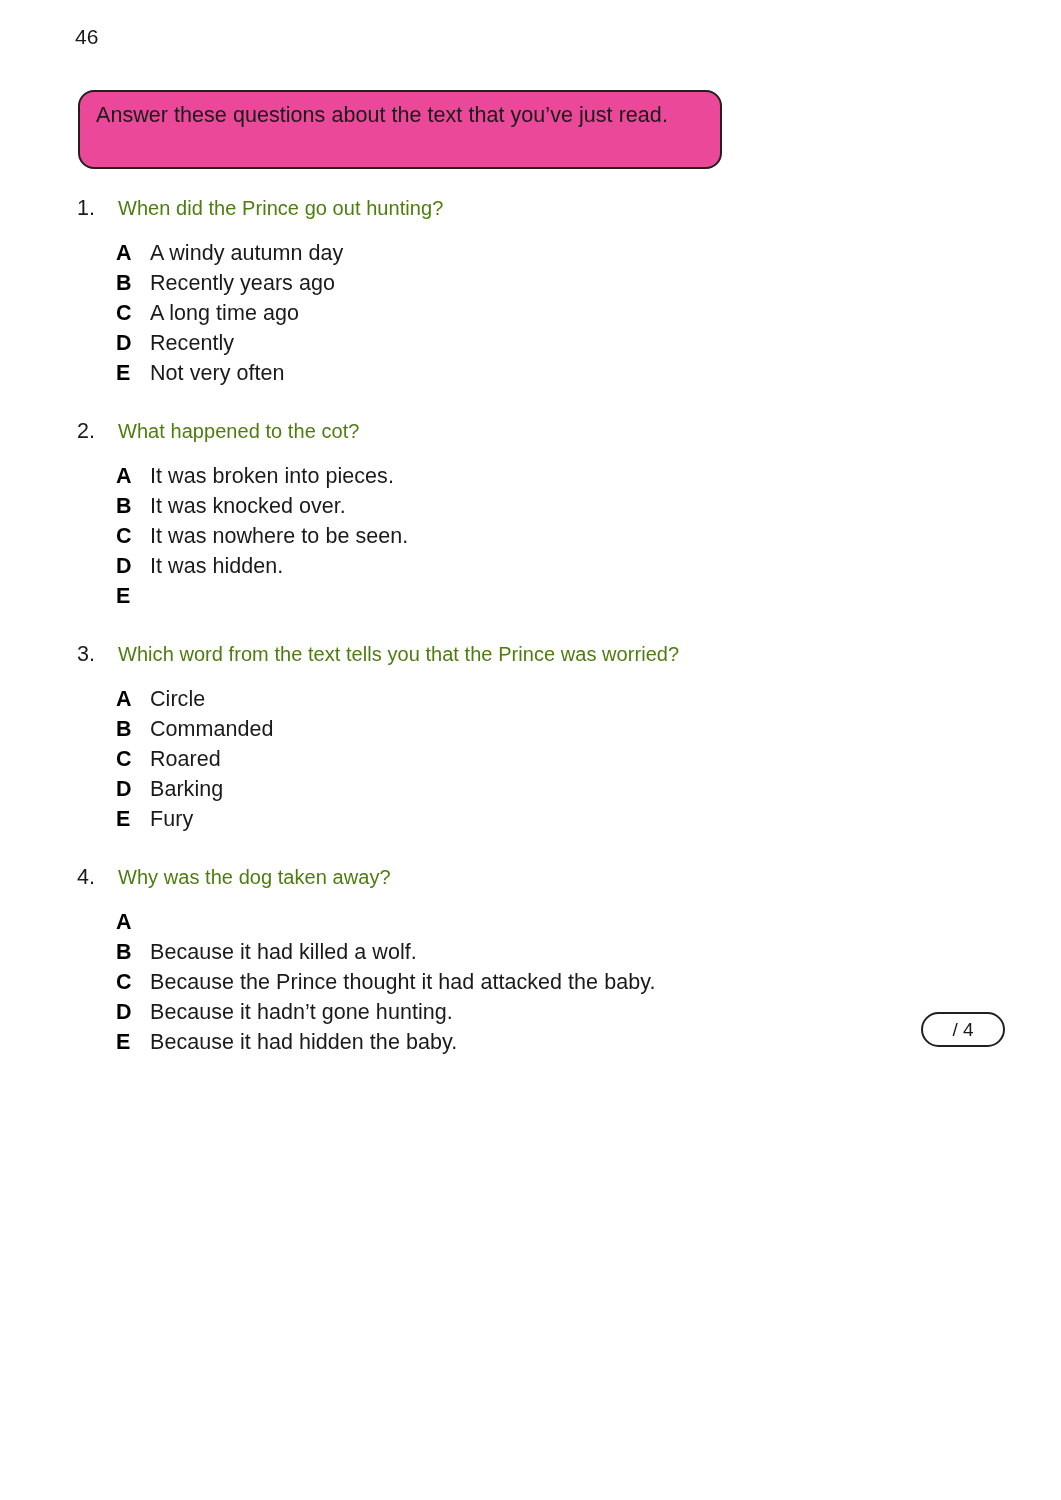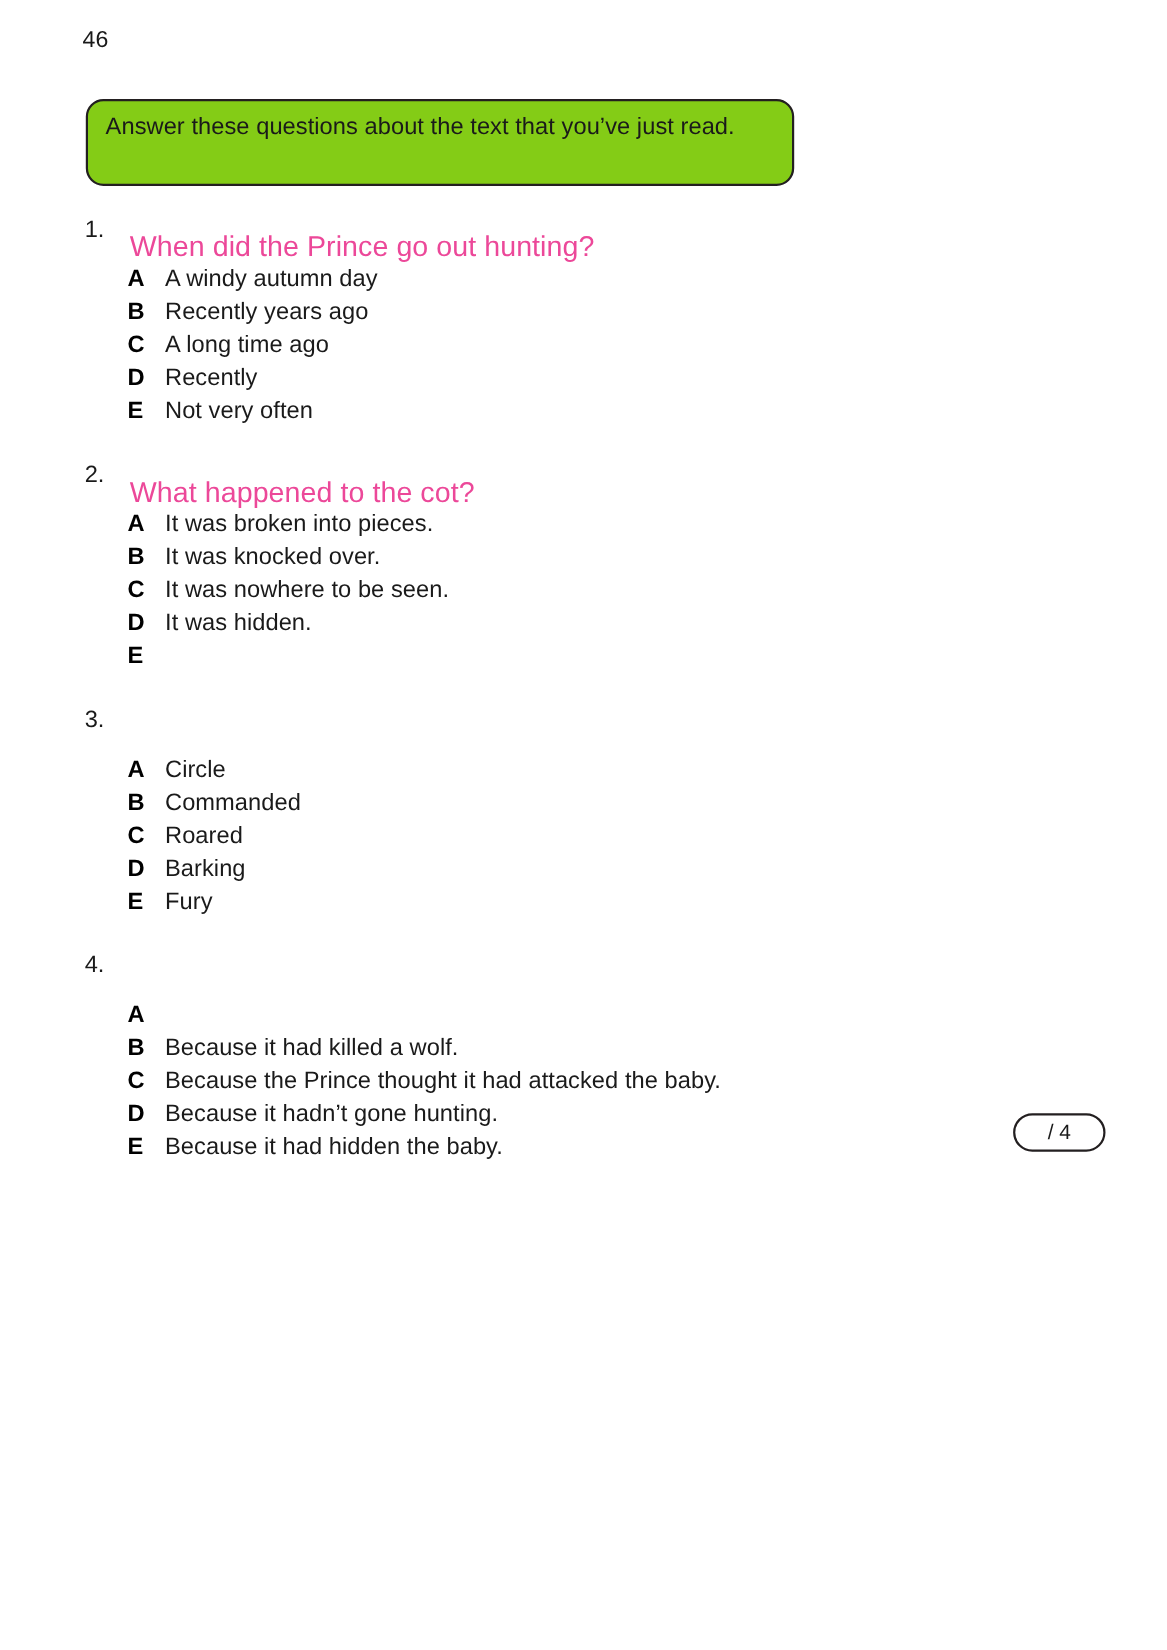--- a/index.html
+++ b/index.html
@@ -34,21 +34,21 @@
   
   .instruction-box {
     position: absolute;
     left: 78px;
     top: 90px;
     width: 644px;
     height: 79px;
     box-sizing: border-box;
     border: 2px solid #231f20;
     border-radius: 16px;
-    background: #84cc16;
+    background: #ec4899;
   }
   .instruction-inner {
     position: absolute;
     left: 16px;
     top: 8px;
     right: 12px;
   }
   .instruction-line {
     font-size: 21.5px;
     line-height: 30px;
@@ -78,24 +78,24 @@
     left: 77px;
     top: 0;
     width: 34px;
     font-size: 21.5px;
     line-height: 31px;
     color: #1a1a1a;
   }
   .q-text {
     position: absolute;
     left: 118px;
-    top: 16px;
-    font-size: 26px;
+    top: 0;
+    font-size: 20px;
     line-height: 31px;
-    color: #ec4899;
+    color: #4d7c0f;
     white-space: nowrap;
     letter-spacing: 0.05px;
   }
   .options {
     margin: 0;
     padding: 0;
     list-style: none;
     position: relative;
   }
   .option {
@@ -223,20 +223,21 @@
             <span class="opt-text">It was hidden.</span>
           </li>
           <li class="option">
             <span class="opt-letter">E</span>
           </li>
         </ul>
       </div>
       <div class="question-block gap-large">
         <div class="question-head">
           <span class="q-number">3.</span>
+          <span class="q-text">Which word from the text tells you that the Prince was worried?</span>
         </div>
         <ul class="options">
           <li class="option">
             <span class="opt-letter">A</span>
             <span class="opt-text">Circle</span>
           </li>
           <li class="option">
             <span class="opt-letter">B</span>
             <span class="opt-text">Commanded</span>
           </li>
@@ -250,20 +251,21 @@
           </li>
           <li class="option">
             <span class="opt-letter">E</span>
             <span class="opt-text">Fury</span>
           </li>
         </ul>
       </div>
       <div class="question-block gap-small">
         <div class="question-head">
           <span class="q-number">4.</span>
+          <span class="q-text">Why was the dog taken away?</span>
         </div>
         <ul class="options">
           <li class="option">
             <span class="opt-letter">A</span>
           </li>
           <li class="option">
             <span class="opt-letter">B</span>
             <span class="opt-text">Because it had killed a wolf.</span>
           </li>
           <li class="option">

